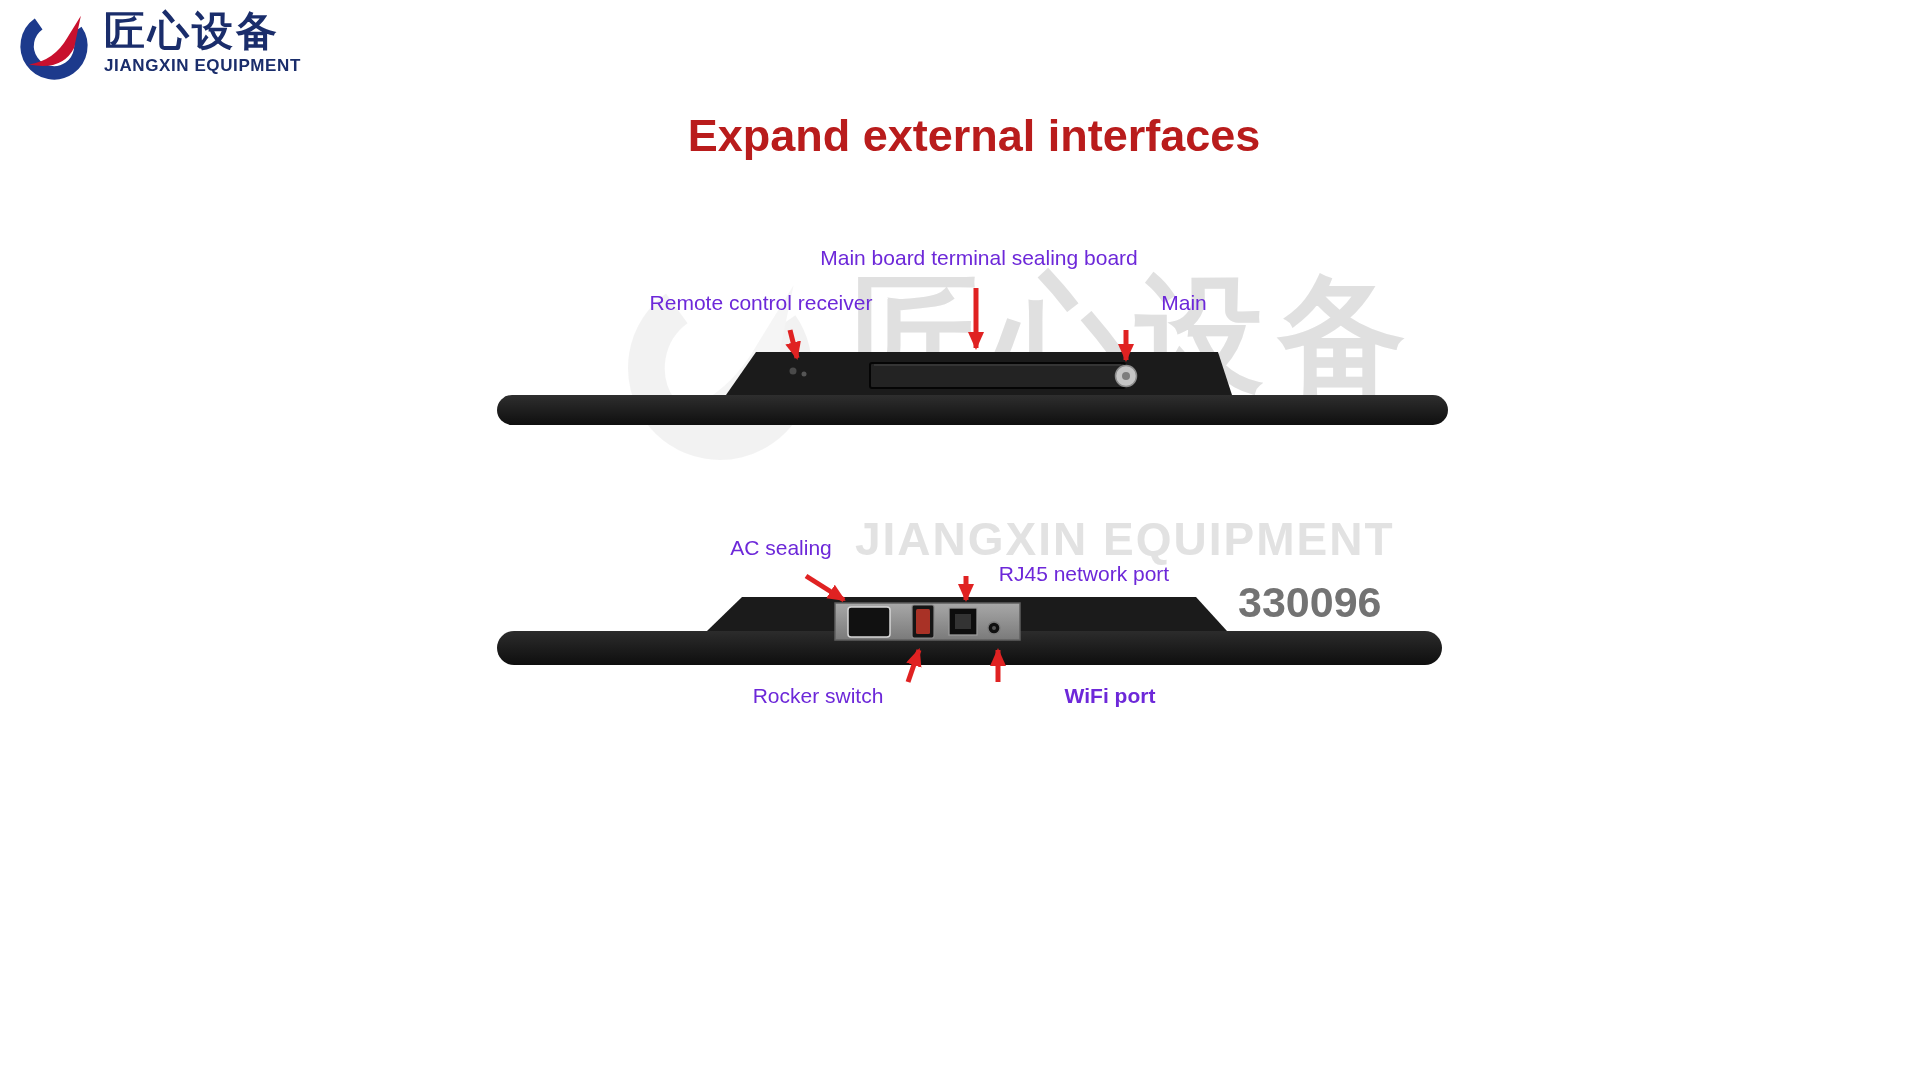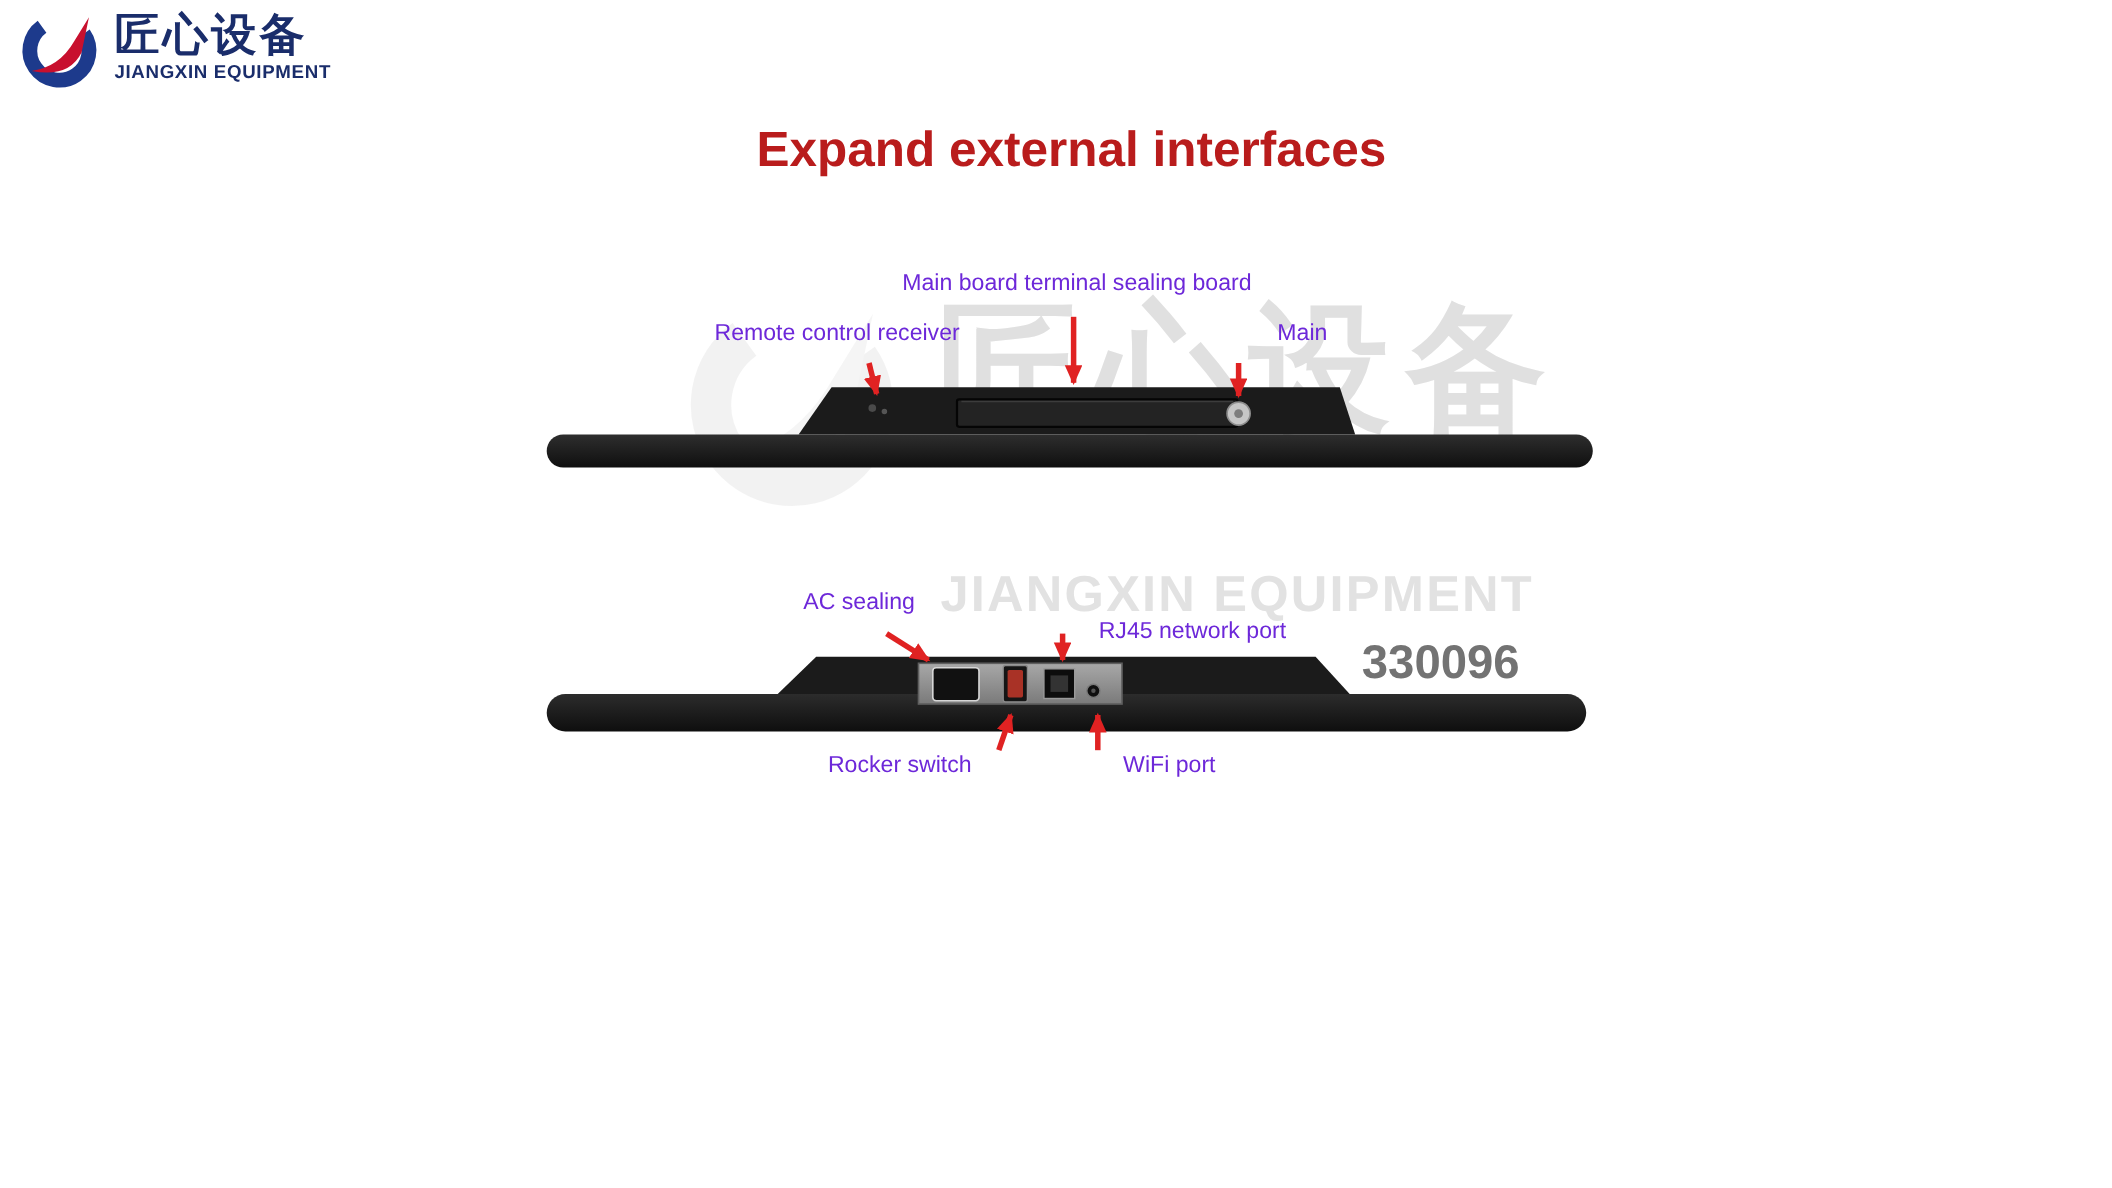--- a/index.html
+++ b/index.html
@@ -38,21 +38,21 @@
   .label {
     position:absolute; transform:translateX(-50%); z-index:3;
     font-size:21px; color:#6d28d9; white-space:nowrap;
   }
   .lbl-sealing { left:979px; top:246px; }
   .lbl-remote  { left:733px; top:291px;margin-left:28px; }
   .lbl-lock    { left:1184px; top:291px; }
   .lbl-ac      { left:781px; top:536px; }
   .lbl-rj45    { left:1084px; top:536px;margin-top:26px; }
   .lbl-rocker  { left:818px; top:684px; }
-  .lbl-wifi    { left:1063px; top:684px; }
+  .lbl-wifi    { left:1110px; top:684px;font-weight:bold; }
 
   
   .arrows { position:absolute; left:0; top:0; width:1920px; height:1080px; z-index:3; pointer-events:none; }
 </style>
 </head>
 <body>
 
 <div class="page">
 
   <svg class="wm wm-logo" viewBox="0 0 100 100" aria-hidden="true">

